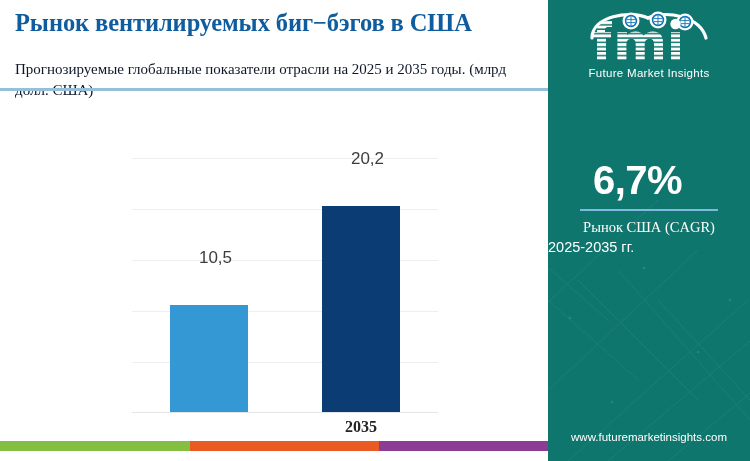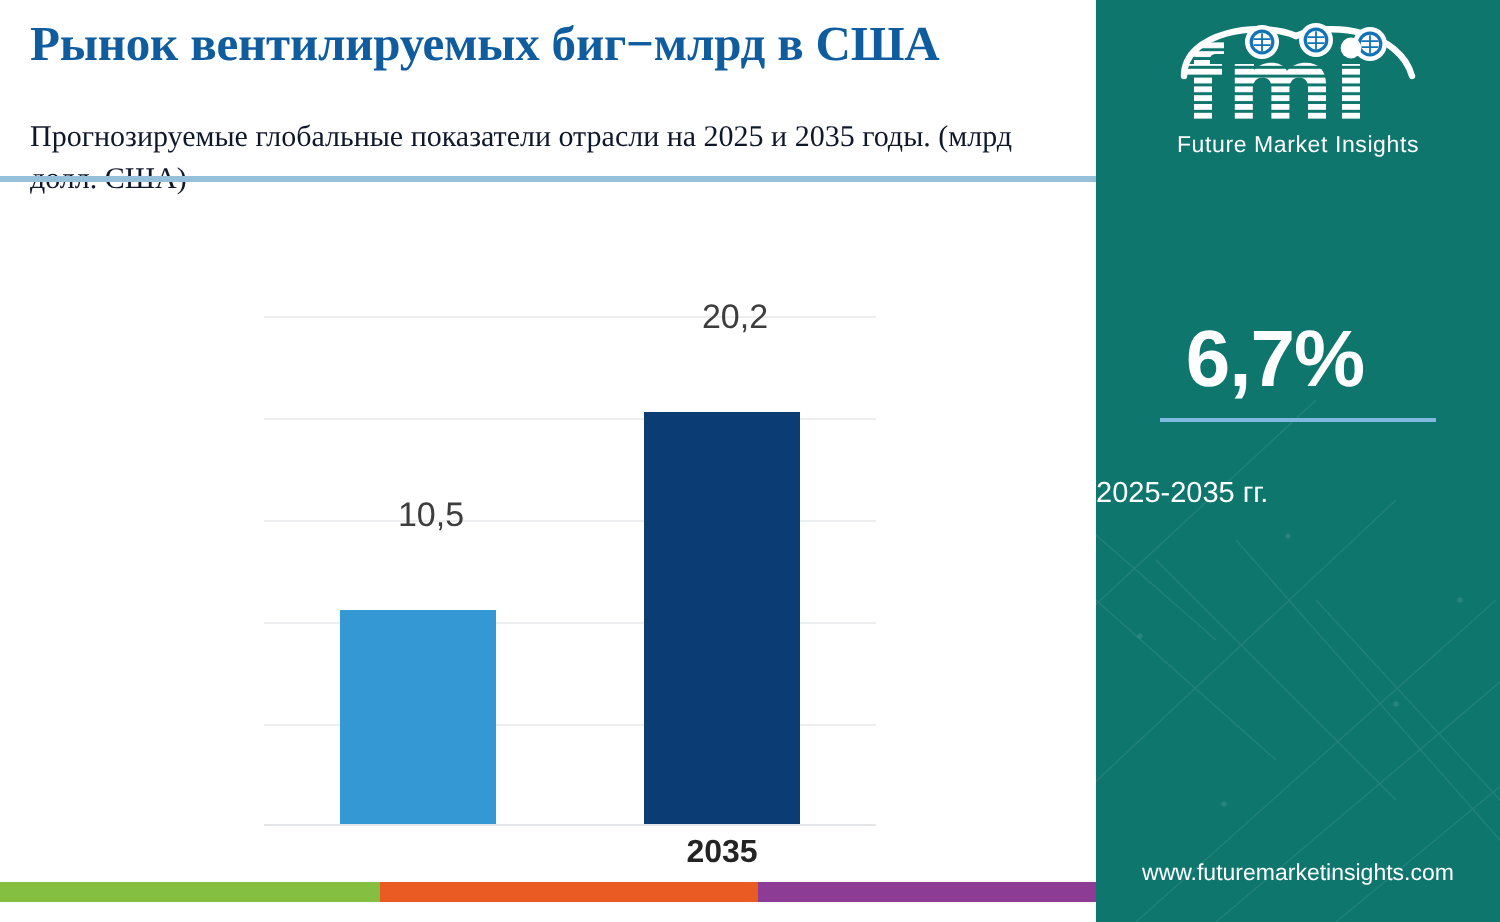--- a/index.html
+++ b/index.html
@@ -215,21 +215,21 @@
   }
   .strip-seg { height: 10px; }
 </style>
 </head>
 <body>
 
 <div id="infographic">
 
   <div class="left-pane">
 
-    <div class="title">Рынок вентилируемых биг−млрд в США</div>
+    <div class="title">Рынок вентилируемых биг−бэгов в США</div>
 
     <div class="subtitle">Прогнозируемые глобальные показатели отрасли на 2025 и 2035 годы. (млрд долл. США)</div>
 
     <div class="header-rule"></div>
 
     <div class="chart">
       <div class="plot">
         <div class="gridline" style="top:0px;"></div>
         <div class="gridline" style="top:51px;"></div>
         <div class="gridline" style="top:102px;"></div>
@@ -237,21 +237,21 @@
         <div class="gridline" style="top:204px;"></div>
         <div class="axis-base"></div>
 
         <div class="bar" style="left:38px; width:78px; height:107px; background:#3498d4;"></div>
         <div class="bar" style="left:190px; width:78px; height:206px; background:#0b3d74;"></div>
       </div>
 
       <div class="bar-value" style="left:132px; top:152px; width:167px;">10,5</div>
       <div class="bar-value" style="left:284px; top:53px; width:167px;">20,2</div>
 
-      <div class="cat-label" style="left:284px; width:154px;">2035</div>
+      <div class="cat-label" style="left:284px; width:154px;font-family:Liberation Serif, serif;">2035</div>
     </div>
 
     <div class="strip">
       <div class="strip-seg" style="width:34.7%; background:#84bf41;"></div>
       <div class="strip-seg" style="width:34.5%; background:#ea5b24;"></div>
       <div class="strip-seg" style="width:30.8%; background:#8d3c95;"></div>
     </div>
   </div>
 
   <div class="right-pane">
@@ -309,18 +309,19 @@
           <path d="M44 24 h9 v3 c2.5-2.6 5.4-3.6 8.6-3.6 c3.6 0 6.3 1.3 7.9 4 c2.7-2.8 5.8-4 9.4-4 c6.3 0 10.1 3.8 10.1 10.6 V52 h-9 V36 c0-3.4-1.6-5.2-4.4-5.2 c-3 0-4.9 2.1-4.9 5.8 V52 h-9 V36 c0-3.4-1.6-5.2-4.4-5.2 c-3 0-4.9 2.1-4.9 5.8 V52 h-9 V24 z"></path>
           <path d="M97 24 h9 v28 h-9 V24 z"></path>
         </g>
         <circle cx="101.5" cy="16" r="5.2" fill="#ffffff"></circle>
       </svg>
       <span class="logo-tagline">Future Market Insights</span>
     </div>
 
     <div class="stat-value">6,7%</div>
     <div class="stat-rule"></div>
+    <div class="stat-label">Рынок США (CAGR)</div>
     <div class="stat-period">2025-2035 гг.</div>
 
     <div class="website">www.futuremarketinsights.com</div>
   </div>
 
 </div>
 
 </body></html>

